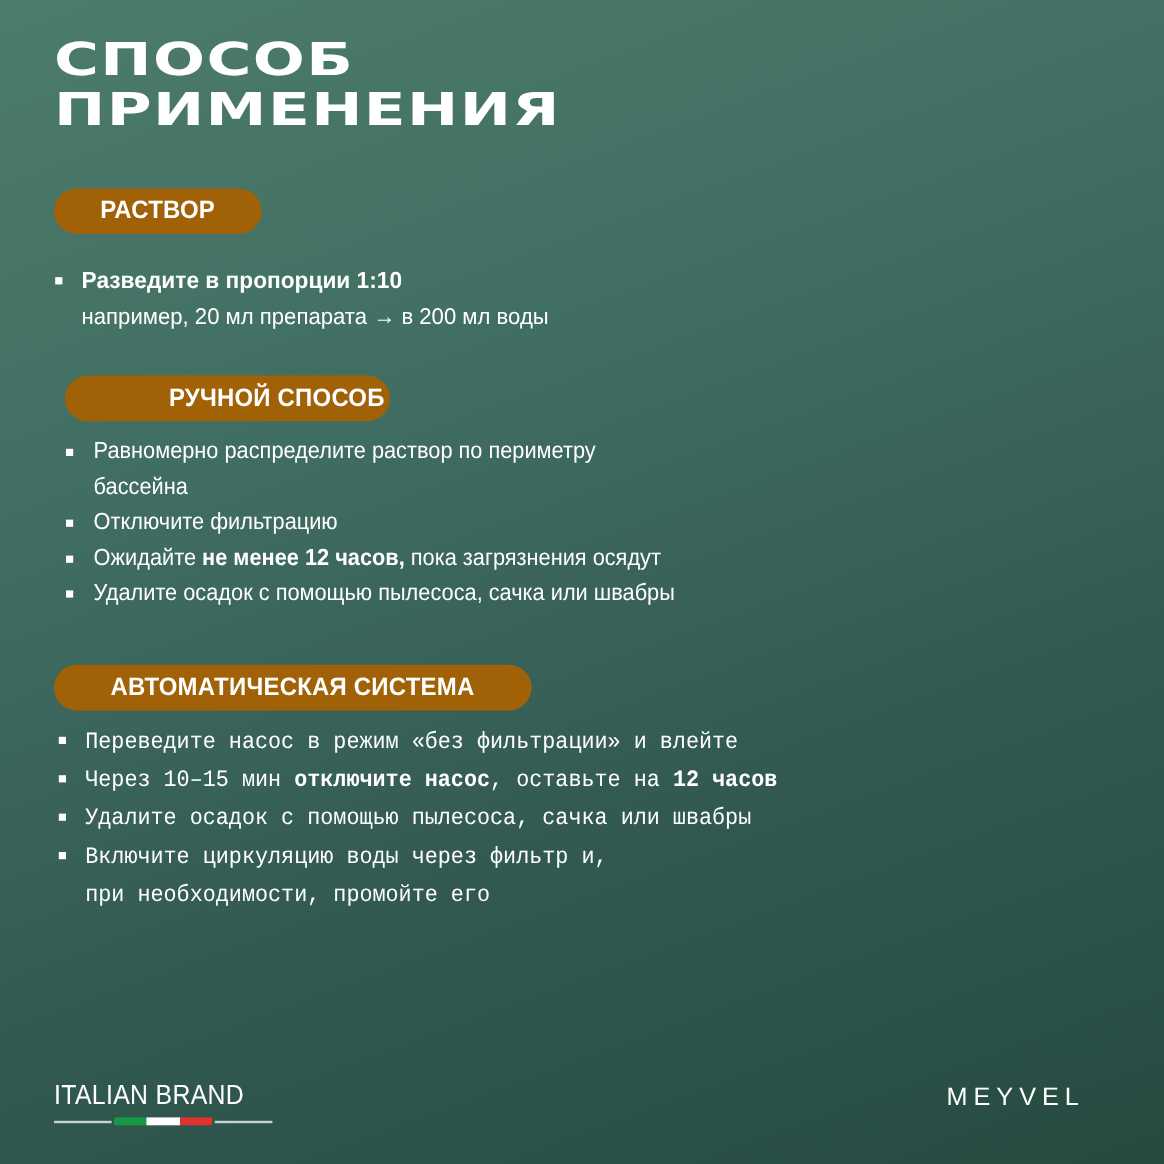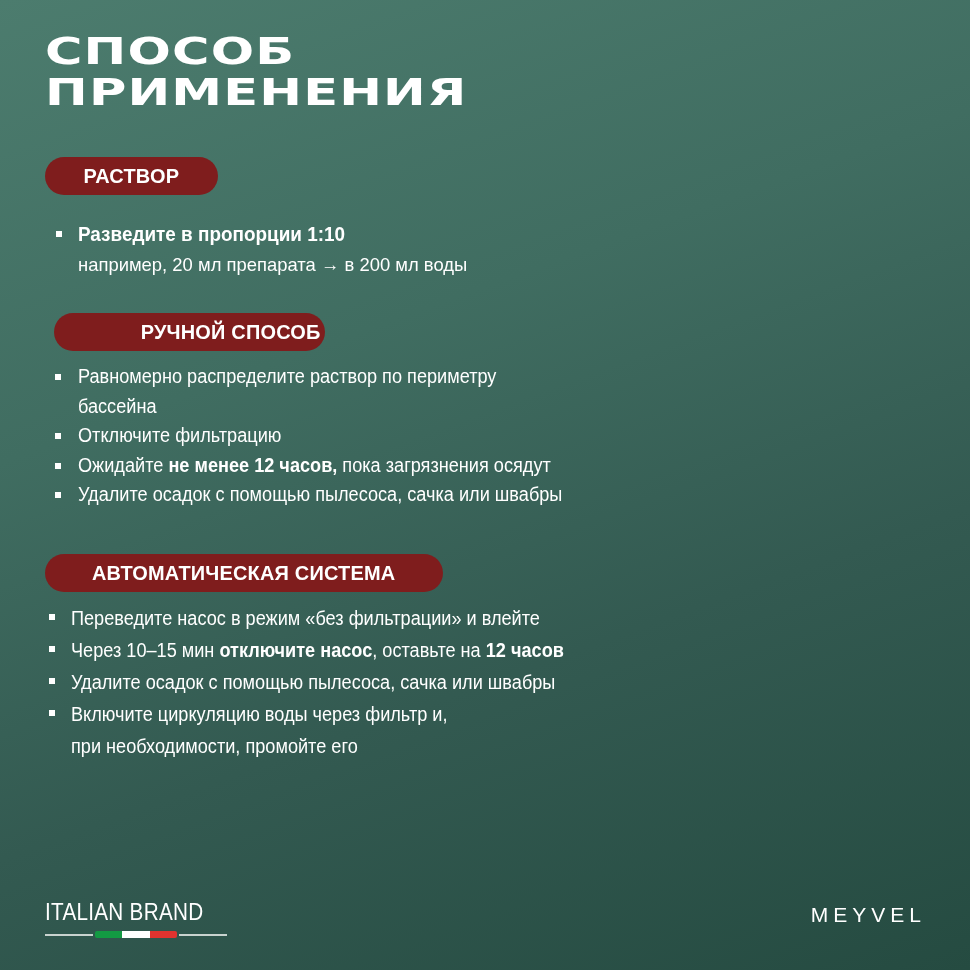--- a/index.html
+++ b/index.html
@@ -11,60 +11,60 @@
   }
   .page-title {
     position: absolute; left: 45px; top: 30px; margin: 0;
     font-family: "DejaVu Sans", sans-serif; font-weight: 700;
     font-size: 44px; line-height: 48px; letter-spacing: 1px;
     text-transform: uppercase;
     transform: scaleX(1.16) scaleY(0.86); transform-origin: left top;
   }
   .pill {
     position: absolute; height: 38px; border-radius: 19px;
-    background: #7f1d1d; color: #fff;
+    background: #a16207; color: #fff;
     font-weight: 700; font-size: 21px; line-height: 38px;
     text-align: center; letter-spacing: 0.2px; white-space: nowrap;
   }
   .pill .lbl { display: inline-block; transform: scaleX(0.95); }
   .list { position: absolute; margin: 0; padding: 0; list-style: none; }
   .list li { position: relative; font-size: 19.5px; line-height: 30px; white-space: nowrap; }
   .list li .bullet {
     position: absolute; width: 6px; height: 6px; background: #ffffff; top: 12px;
   }
   .list li .txt { display: inline-block; transform-origin: left center; }
   .list li b { font-weight: 700; }
   .sub { font-size: 19px; }
 
-  #sec1-list { left: 56px; top: 219px; }
+  #sec1-list { left: 46px; top: 219px; }
   #sec1-list .bullet { left: 0; }
   #sec1-list .txt { margin-left: 22px; }
 
   #sec2-list { left: 55px; top: 362px; }
   #sec2-list .bullet { left: 0; }
   #sec2-list .txt { margin-left: 23px; transform: scaleX(0.93); }
   #sec2-list li { line-height: 29.5px; }
 
   #sec3-list { left: 49px; top: 602px; }
   #sec3-list .bullet { left: 0; }
   #sec3-list .txt { margin-left: 22px; transform: scaleX(0.93); }
-  #sec3-list li { line-height: 32px; }
+  #sec3-list li { line-height: 32px; font-family: Liberation Mono, monospace; }
 
   .brand-left { position: absolute; left: 45px; top: 898px; }
   .brand-left .label {
     font-size: 23px; font-weight: 400; letter-spacing: 0.3px; line-height: 28px;
     transform: scaleX(0.9); transform-origin: left top; display: inline-block;
   }
   .flagline { position: relative; width: 182px; height: 8px; margin-top: 5px; }
   .flagline .rule { position: absolute; top: 3px; height: 2px; background: #c9d3cf; }
   .flagline .flag { position: absolute; left: 50px; top: 0; width: 82px; height: 7px; display: flex; border-radius: 2px; overflow: hidden; }
   .flag span { flex: 1; }
 
   .brand-right {
-    position: absolute; right: 44px; top: 903px;
+    position: absolute; right: 66px; top: 903px;
     font-size: 21px; letter-spacing: 5px; font-weight: 400;
   }
 </style>
 </head>
 <body>
 
 <h1 class="page-title">
   <span>СПОСОБ</span><br>
   <span>ПРИМЕНЕНИЯ</span>
 </h1>

